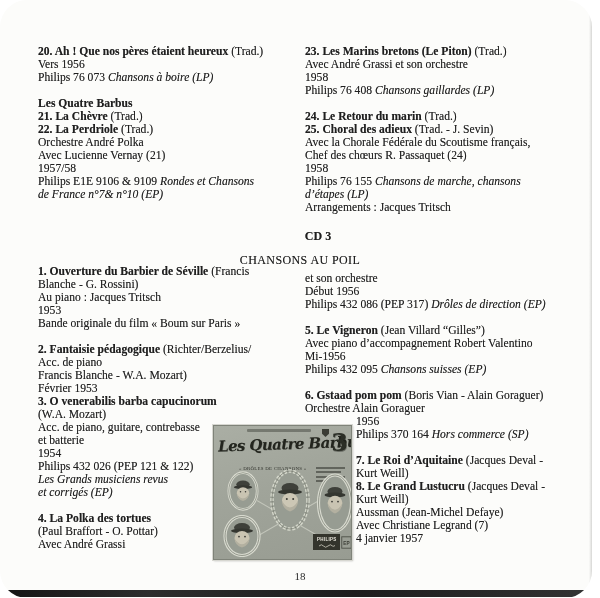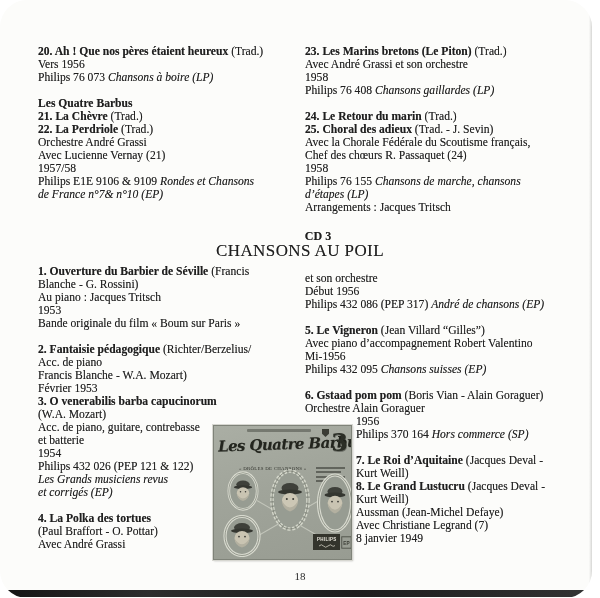--- a/index.html
+++ b/index.html
@@ -25,21 +25,21 @@
   .col{position:absolute;}
   .col-top-left{left:38px;top:45px;width:262px;}
   .col-top-right{left:305px;top:45px;width:292px;}
   .col-bottom-left{left:38px;top:265px;width:230px;}
   .col-bottom-right{left:305px;top:272px;width:294px;}
   .heading{
     position:absolute;top:229px;left:0;width:600px;text-align:center;
     text-shadow:0 0 .35px rgba(10,10,10,.45);
   }
   .heading .cd{font-weight:bold;font-size:12px;line-height:14.5px;padding-left:36px;}
-  .heading .sub{font-size:17px;line-height:14.5px;letter-spacing:.4px;}
+  .heading .sub{font-size:12px;line-height:14.5px;letter-spacing:.4px;margin-top:9px;}
   .page-number{
     position:absolute;top:570px;left:0;width:600px;text-align:center;
     font-size:11px;color:#2a2a2a;
   }
   .bottom-strip{
     position:absolute;left:0;right:0;bottom:1px;height:7px;
     background:linear-gradient(90deg,#141414,#2d2d2d 25%,#1d1d1d 60%,#333);
   }
   .right-edge{
     position:absolute;top:0;bottom:8px;right:0;width:3px;
@@ -115,21 +115,21 @@
 
 <div class="page">
 
   <div class="col col-top-left">
       <div class="line"><span class="b">20. Ah ! Que nos pères étaient heureux</span><span> (Trad.)</span></div>
       <div class="line"><span>Vers 1956</span></div>
       <div class="line"><span>Philips 76 073 </span><span class="i">Chansons à boire (LP)</span></div>
       <div class="line gap"><span class="b">Les Quatre Barbus</span></div>
       <div class="line"><span class="b">21. La Chèvre</span><span> (Trad.)</span></div>
       <div class="line"><span class="b">22. La Perdriole</span><span> (Trad.)</span></div>
-      <div class="line"><span>Orchestre André Grassi</span></div>
+      <div class="line"><span>Orchestre André Polka</span></div>
       <div class="line"><span>Avec Lucienne Vernay (21)</span></div>
       <div class="line"><span>1957/58</span></div>
       <div class="line"><span>Philips E1E 9106 &amp; 9109 </span><span class="i">Rondes et Chansons</span></div>
       <div class="line"><span class="i">de France n°7&amp; n°10 (EP)</span></div>
     </div>
 
   <div class="col col-top-right">
       <div class="line"><span class="b">23. Les Marins bretons (Le Piton)</span><span> (Trad.)</span></div>
       <div class="line"><span>Avec André Grassi et son orchestre</span></div>
       <div class="line"><span>1958</span></div>
@@ -168,36 +168,36 @@
       <div class="line"><span class="i">Les Grands musiciens revus</span></div>
       <div class="line"><span class="i">et corrigés (EP)</span></div>
       <div class="line gap"><span class="b">4. La Polka des tortues</span></div>
       <div class="line"><span>(Paul Braffort - O. Pottar)</span></div>
       <div class="line"><span>Avec André Grassi</span></div>
     </div>
 
   <div class="col col-bottom-right">
       <div class="line"><span>et son orchestre</span></div>
       <div class="line"><span>Début 1956</span></div>
-      <div class="line"><span>Philips 432 086 (PEP 317) </span><span class="i">André de chansons (EP)</span></div>
+      <div class="line"><span>Philips 432 086 (PEP 317) </span><span class="i">Drôles de direction (EP)</span></div>
       <div class="line gap"><span class="b">5. Le Vigneron</span><span> (Jean Villard “Gilles”)</span></div>
       <div class="line"><span>Avec piano d’accompagnement Robert Valentino</span></div>
       <div class="line"><span>Mi-1956</span></div>
       <div class="line"><span>Philips 432 095 </span><span class="i">Chansons suisses (EP)</span></div>
       <div class="line gap"><span class="b">6. Gstaad pom pom</span><span> (Boris Vian - Alain Goraguer)</span></div>
       <div class="line"><span>Orchestre Alain Goraguer</span></div>
       <div class="line ind"><span>1956</span></div>
       <div class="line ind"><span>Philips 370 164 </span><span class="i">Hors commerce (SP)</span></div>
       <div class="line gap ind"><span class="b">7. Le Roi d’Aquitaine</span><span> (Jacques Deval -</span></div>
       <div class="line ind"><span>Kurt Weill)</span></div>
       <div class="line ind"><span class="b">8. Le Grand Lustucru</span><span> (Jacques Deval -</span></div>
       <div class="line ind"><span>Kurt Weill)</span></div>
       <div class="line ind"><span>Aussman (Jean-Michel Defaye)</span></div>
       <div class="line ind"><span>Avec Christiane Legrand (7)</span></div>
-      <div class="line ind"><span>8 janvier 1949</span></div>
+      <div class="line ind"><span>4 janvier 1957</span></div>
     </div>
 
   <div class="cover">
     <div class="cover-cap"></div>
     <div class="cover-title">Les Quatre Barbus</div>
     <div class="cover-shield"></div>
     <div class="cover-number">3</div>
     <div class="cover-subtitle">« DRÔLES DE CHANSONS »</div>
     <div class="cover-lines">
         <i></i>

